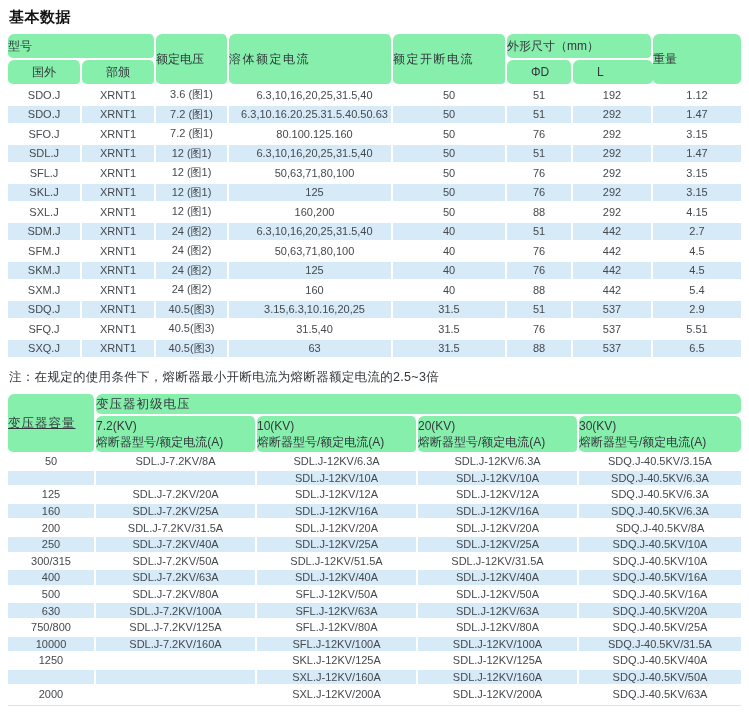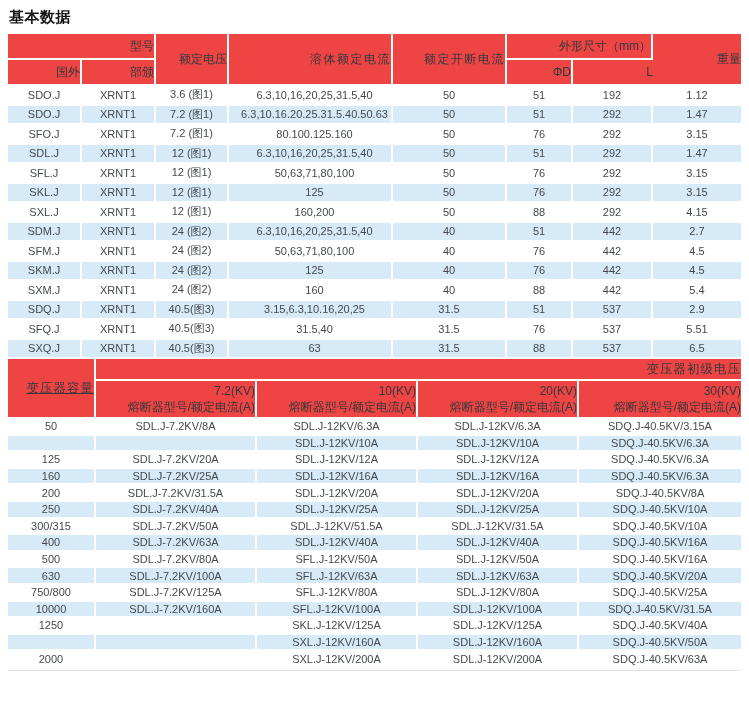--- a/index.html
+++ b/index.html
@@ -17,22 +17,22 @@
     border-collapse:separate;border-spacing:0;table-layout:fixed;
     width:733px;margin:0 8px;
   }
   th,td{
     padding:0;margin:0;overflow:hidden;white-space:nowrap;
     border-right:2px solid #ffffff;border-bottom:2px solid #ffffff;
     vertical-align:middle;
   }
   th:last-child,td:last-child{border-right:none;}
   thead th{
-    background:#ef4444;color:#33383c;font-weight:normal;
-    font-size:12px;text-align:right;
+    background:#86efac;color:#33383c;font-weight:normal;
+    font-size:12px;text-align:left;border-radius:6px;
   }
   
   .t1 thead tr.r1 th{height:24px;}
   .t1 thead tr.r2 th{height:24px;padding-left:24px;}
   .t1 thead th.sp{letter-spacing:1.5px;}
   .t1 tbody td{
     height:17.5px;font-size:11px;color:#45494d;text-align:center;
   }
   .t1 tbody tr:nth-child(even) td{background:#d6eaf8;}
   .t1 tbody td:nth-child(4){text-align:center;padding-left:9px;}
@@ -223,20 +223,21 @@
           <td>40.5(图3)</td>
           <td>63</td>
           <td>31.5</td>
           <td>88</td>
           <td>537</td>
           <td>6.5</td>
         </tr>
       </tbody>
   </table>
 
+  <div class="note">注：在规定的使用条件下，熔断器最小开断电流为熔断器额定电流的2.5~3倍</div>
 
   <table class="t2">
     <colgroup>
       <col style="width:88px">
         <col style="width:161px">
         <col style="width:161px">
       <col style="width:161px">
         <col style="width:162px">
     </colgroup>
     <thead>

